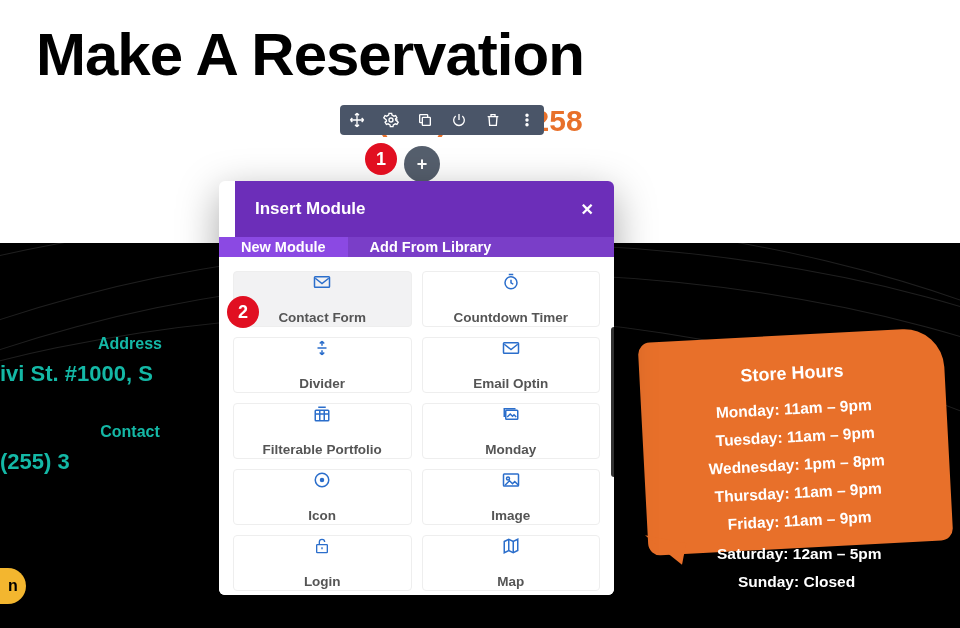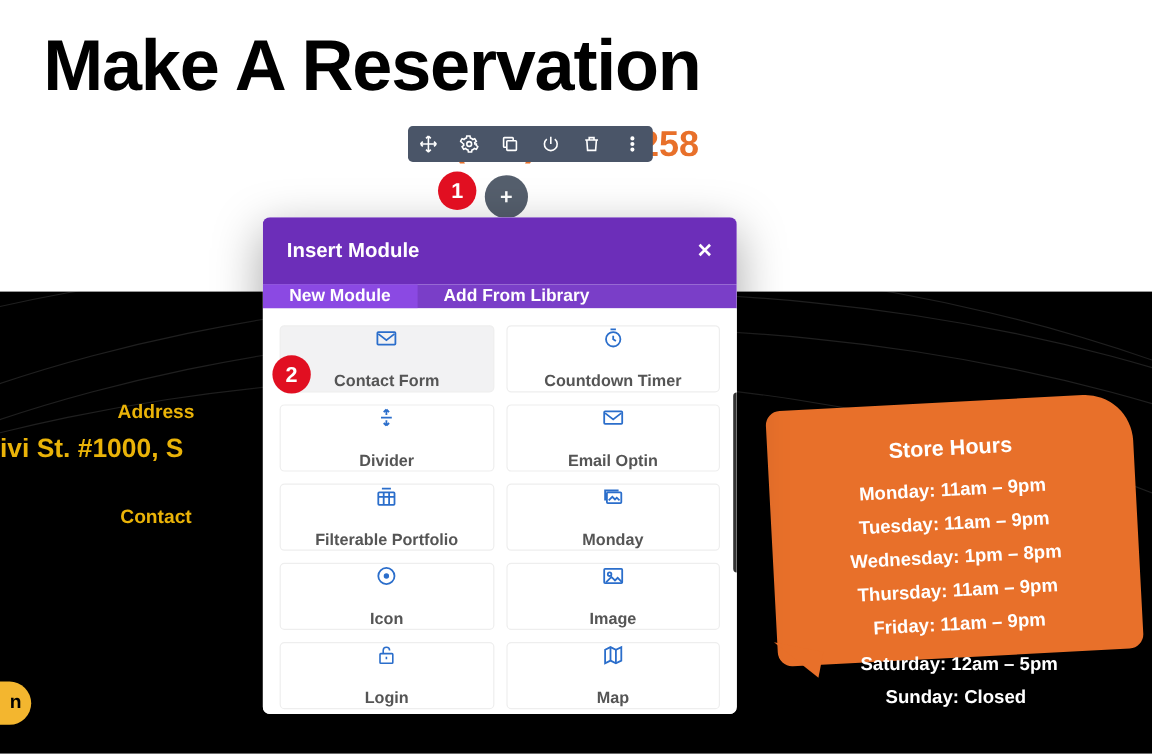--- a/index.html
+++ b/index.html
@@ -8,21 +8,21 @@
   .page-title { font-size: 60px; font-weight: 800; color: #000; padding: 20px 0 10px 36px; letter-spacing: -1px; }
 
   .phone-number { text-align: center; font-size: 30px; font-weight: 700; color: #e8702a; margin-top: 5px; }
 
   .dark-section { position: absolute; top: 243px; left: 0; right: 0; bottom: 0; background: #000; overflow: hidden; }
   .wave-lines::before, .wave-lines::after { content:""; position:absolute; border:1px solid rgba(255,255,255,0.12); border-radius:50%; width:1800px; height:900px; left:-500px; top:70px; }
   .wave-lines::after { top:-30px; height:800px;}
   .wave-lines2::before, .wave-lines2::after { content:""; position:absolute; border:1px solid rgba(255,255,255,0.12); border-radius:50%; width:1800px; height:900px; left:-400px; top:0px; }
   .wave-lines2::after { top:30px; }
 
-  .left-info { position: absolute; left: 0; top: 92px; color: #eab308; width: 260px; }
+  .left-info { position: absolute; left: 0; top: 92px; color: #14b8a6; width: 260px; }
   .left-info .lbl { font-weight: 600; text-align: center; font-size: 16px; margin-bottom: 8px;}
   .left-info .val { font-weight: 700; font-size: 22px; white-space: nowrap; }
   .left-info .block { margin-bottom: 36px; }
 
   .hours-card { position: absolute; right: 12px; top: 92px; width: 305px; background: #e8702a; border-radius: 12px 40px 12px 12px; color: #fff; padding: 28px 18px 8px 18px; text-align: center; transform: rotate(-3deg); }
   .hours-card::after{ content:""; position:absolute; left:-6px; bottom:-6px; width:0; height:0; border-top:22px solid #e8702a; border-left:42px solid transparent; transform:rotate(14deg);}
   .hours-title { font-weight: 800; font-size: 18px; margin-bottom: 16px; }
   .hours-line { font-weight: 700; font-size: 15.5px; margin-bottom: 10px; white-space:nowrap;}
   .hours-outer { position:absolute; color:#fff; font-weight:700; font-size:15.5px; white-space:nowrap; text-align:center; }
 
@@ -32,21 +32,21 @@
   .toolbar { position: absolute; left: 340px; top: 105px; background: #4a5568; border-radius: 4px; display: flex; padding: 6px 8px; gap: 16px; color: #fff; z-index: 30; }
   .toolbar .ti { width: 18px; height: 18px; display:flex; align-items:center; justify-content:center; cursor:pointer; }
   .toolbar svg { stroke: #fff; fill: none; stroke-width: 2; }
 
   .add-module-pill { position:absolute; left:404px; top:146px; width:36px; height:36px; border-radius:50%; background:#555f6d; color:#fff; display:flex; align-items:center; justify-content:center; z-index:29; font-size:18px; font-weight:700;}
 
   .annot { position: absolute; width: 32px; height: 32px; border-radius: 50%; background: #e10f21; color: #fff; font-weight: 700; font-size: 18px; display:flex; align-items:center; justify-content:center; z-index: 60; }
 
   
   .modal { position: absolute; left: 219px; top: 181px; width: 395px; background: #fff; border-radius: 6px; box-shadow: 0 12px 40px rgba(0,0,0,0.35); z-index: 50; overflow: hidden; }
-  .modal-header { background: #6c2eb9; color: #fff; padding: 18px 20px; display:flex; align-items:center; justify-content:space-between; }
+  .modal-header { background: #6c2eb9; color: #fff; padding: 18px 20px; display:flex; align-items:center; justify-content:space-between;margin-left:16px; }
   .modal-header h3 { font-size: 17px; font-weight: 700; }
   .modal-header .close { cursor:pointer; font-size:16px; font-weight:700;}
   .modal-tabs { display:flex; background:#7a3ec8; }
   .modal-tabs .tab { flex:0 0 auto; padding: 2px 22px; color: #fff; font-weight:700; font-size:14.5px; cursor:pointer;}
   .modal-tabs .tab.active { background:#8b49e3; }
 
   .modal-body { padding: 14px 14px 4px 14px; background:#fff; max-height: 358px; overflow:hidden; position:relative;}
   .grid { display:grid; grid-template-columns: 1fr 1fr; gap: 10px; }
   .module-item { background:#fff; border:1px solid #eee; border-radius:4px; height:56px; display:flex; flex-direction:column; align-items:center; justify-content:center; cursor:pointer; position:relative; gap:19px;}
   .module-item.highlight { background:#f2f2f3; }
@@ -107,20 +107,21 @@
   <div class="wave-lines"></div>
   <div class="wave-lines2"></div>
 
   <div class="left-info">
     <div class="block">
       <div class="lbl">Address</div>
       <div class="val">ivi St. #1000, S</div>
     </div>
     <div class="block">
       <div class="lbl">Contact</div>
+      <div class="val">(255) 3</div>
     </div>
   </div>
 
   <div class="hours-card">
     <div class="hours-title">Store Hours</div>
     <div class="hours-line">Monday: 11am – 9pm</div>
     <div class="hours-line">Tuesday: 11am – 9pm</div>
     <div class="hours-line">Wednesday: 1pm – 8pm</div>
     <div class="hours-line">Thursday: 11am – 9pm</div>
     <div class="hours-line">Friday: 11am – 9pm</div>

